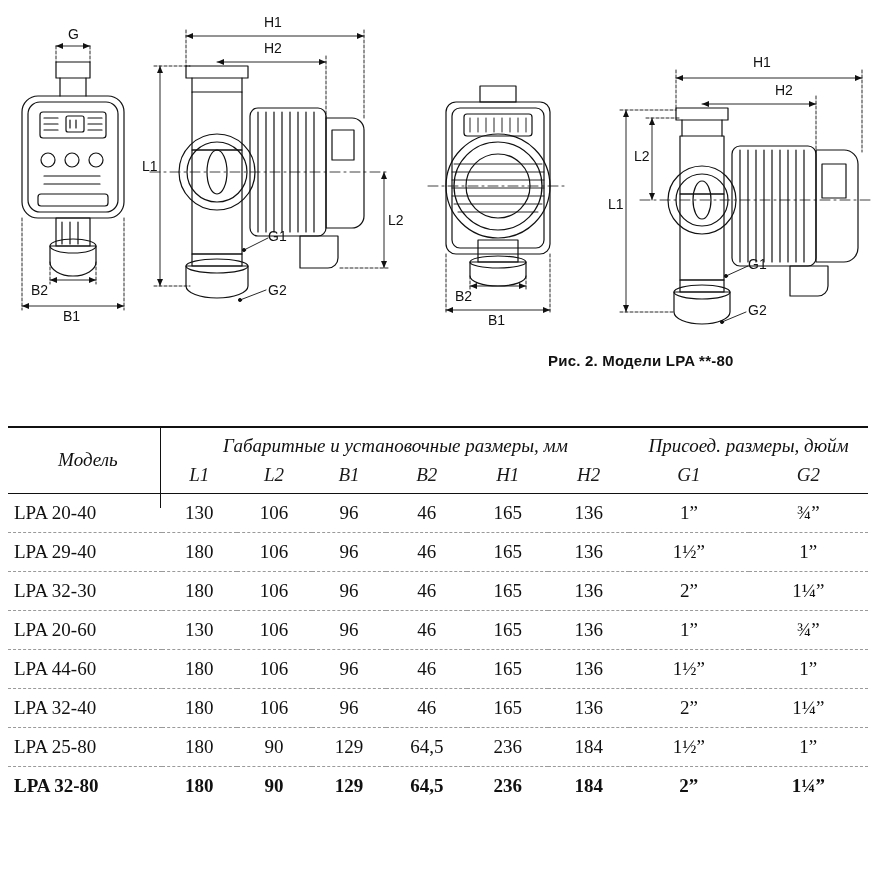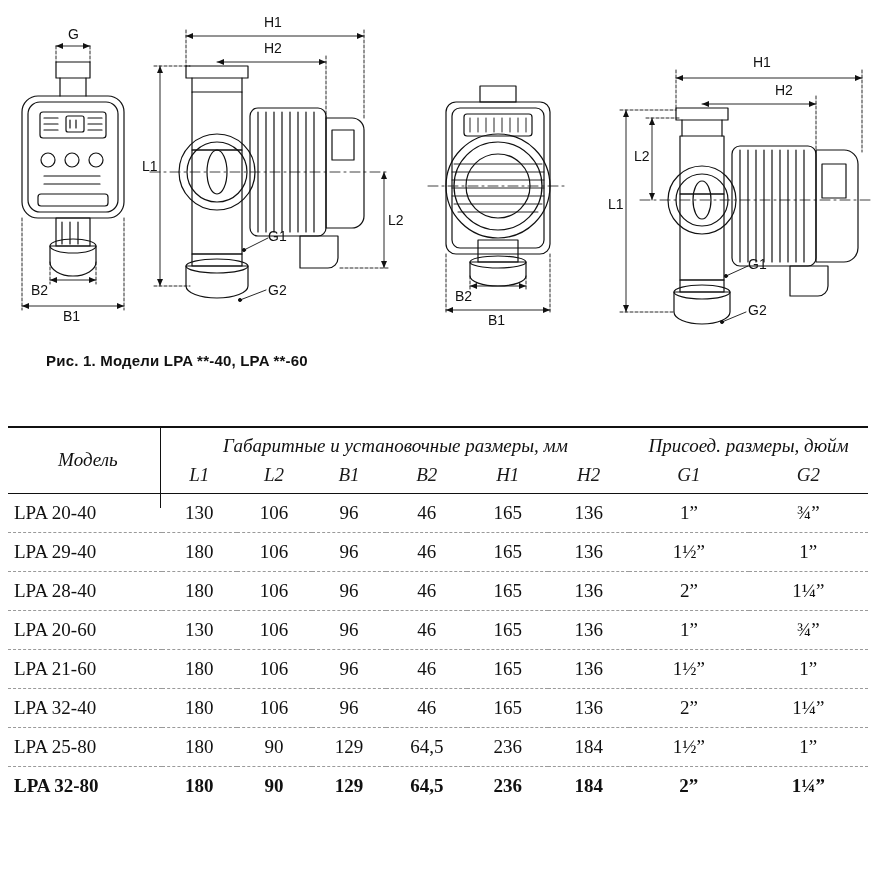--- a/index.html
+++ b/index.html
@@ -405,21 +405,21 @@
     <div class="dim" style="left:455px; top:288px;">B2</div>
     <div class="dim" style="left:488px; top:312px;">B1</div>
 
     <div class="dim" style="left:608px; top:196px;">L1</div>
     <div class="dim" style="left:753px; top:54px;">H1</div>
     <div class="dim" style="left:775px; top:82px;">H2</div>
     <div class="dim" style="left:634px; top:148px;">L2</div>
     <div class="dim" style="left:748px; top:256px;">G1</div>
     <div class="dim" style="left:748px; top:302px;">G2</div>
 
-    <div class="fig-caption" id="cap1">Рис. 1. Модели LPA **-40, LPA **-60</div>
+    <div class="fig-caption" id="cap2">Рис. 2. Модели LPA **-80</div>
   </div>
 
   <div class="table-wrap">
     <table class="spec">
       <colgroup>
         <col style="width:152px">
         <col style="width:74px">
           <col style="width:74px">
           <col style="width:74px">
           <col style="width:80px">
@@ -468,21 +468,21 @@
           <td>180</td>
           <td>106</td>
           <td>96</td>
           <td>46</td>
           <td>165</td>
           <td>136</td>
           <td>1½”</td>
           <td>1”</td>
         </tr>
         <tr>
-          <td class="model">LPA 28-40</td>
+          <td class="model">LPA 32-30</td>
           <td>180</td>
           <td>106</td>
           <td>96</td>
           <td>46</td>
           <td>165</td>
           <td>136</td>
           <td>2”</td>
           <td>1¼”</td>
         </tr>
         <tr>
@@ -490,21 +490,21 @@
           <td>130</td>
           <td>106</td>
           <td>96</td>
           <td>46</td>
           <td>165</td>
           <td>136</td>
           <td>1”</td>
           <td>¾”</td>
         </tr>
         <tr>
-          <td class="model">LPA 21-60</td>
+          <td class="model">LPA 44-60</td>
           <td>180</td>
           <td>106</td>
           <td>96</td>
           <td>46</td>
           <td>165</td>
           <td>136</td>
           <td>1½”</td>
           <td>1”</td>
         </tr>
         <tr>

